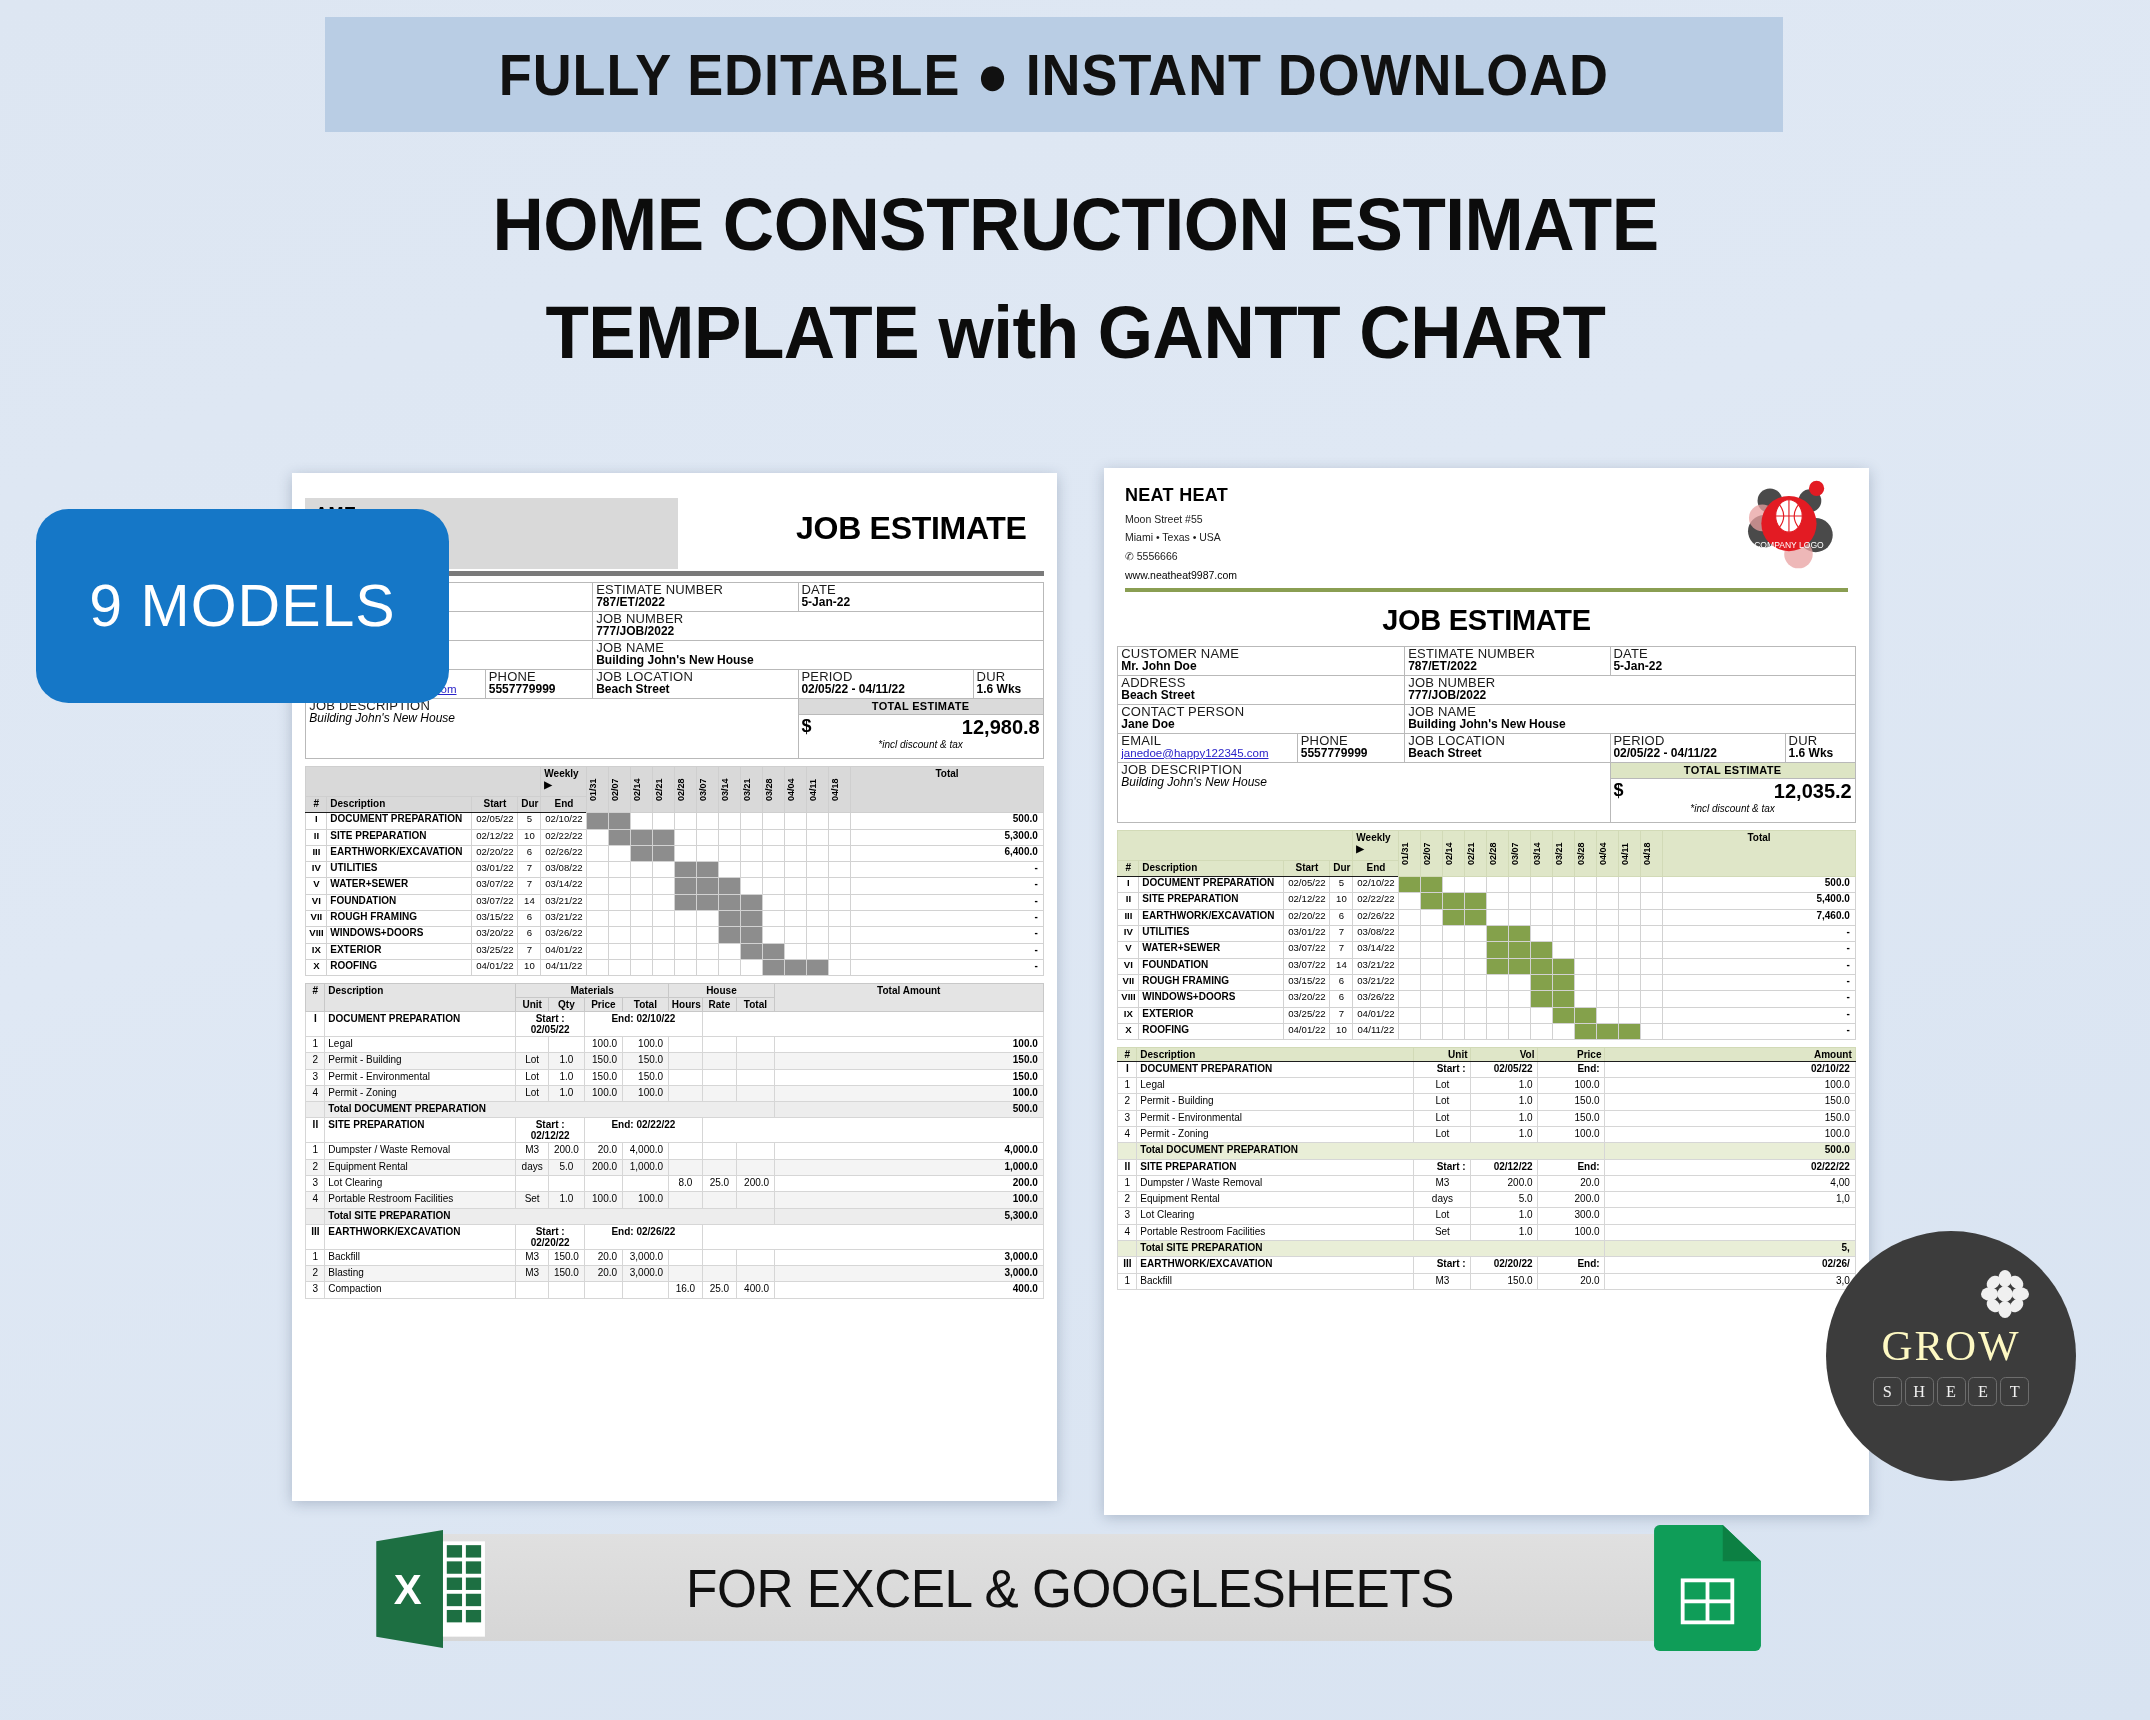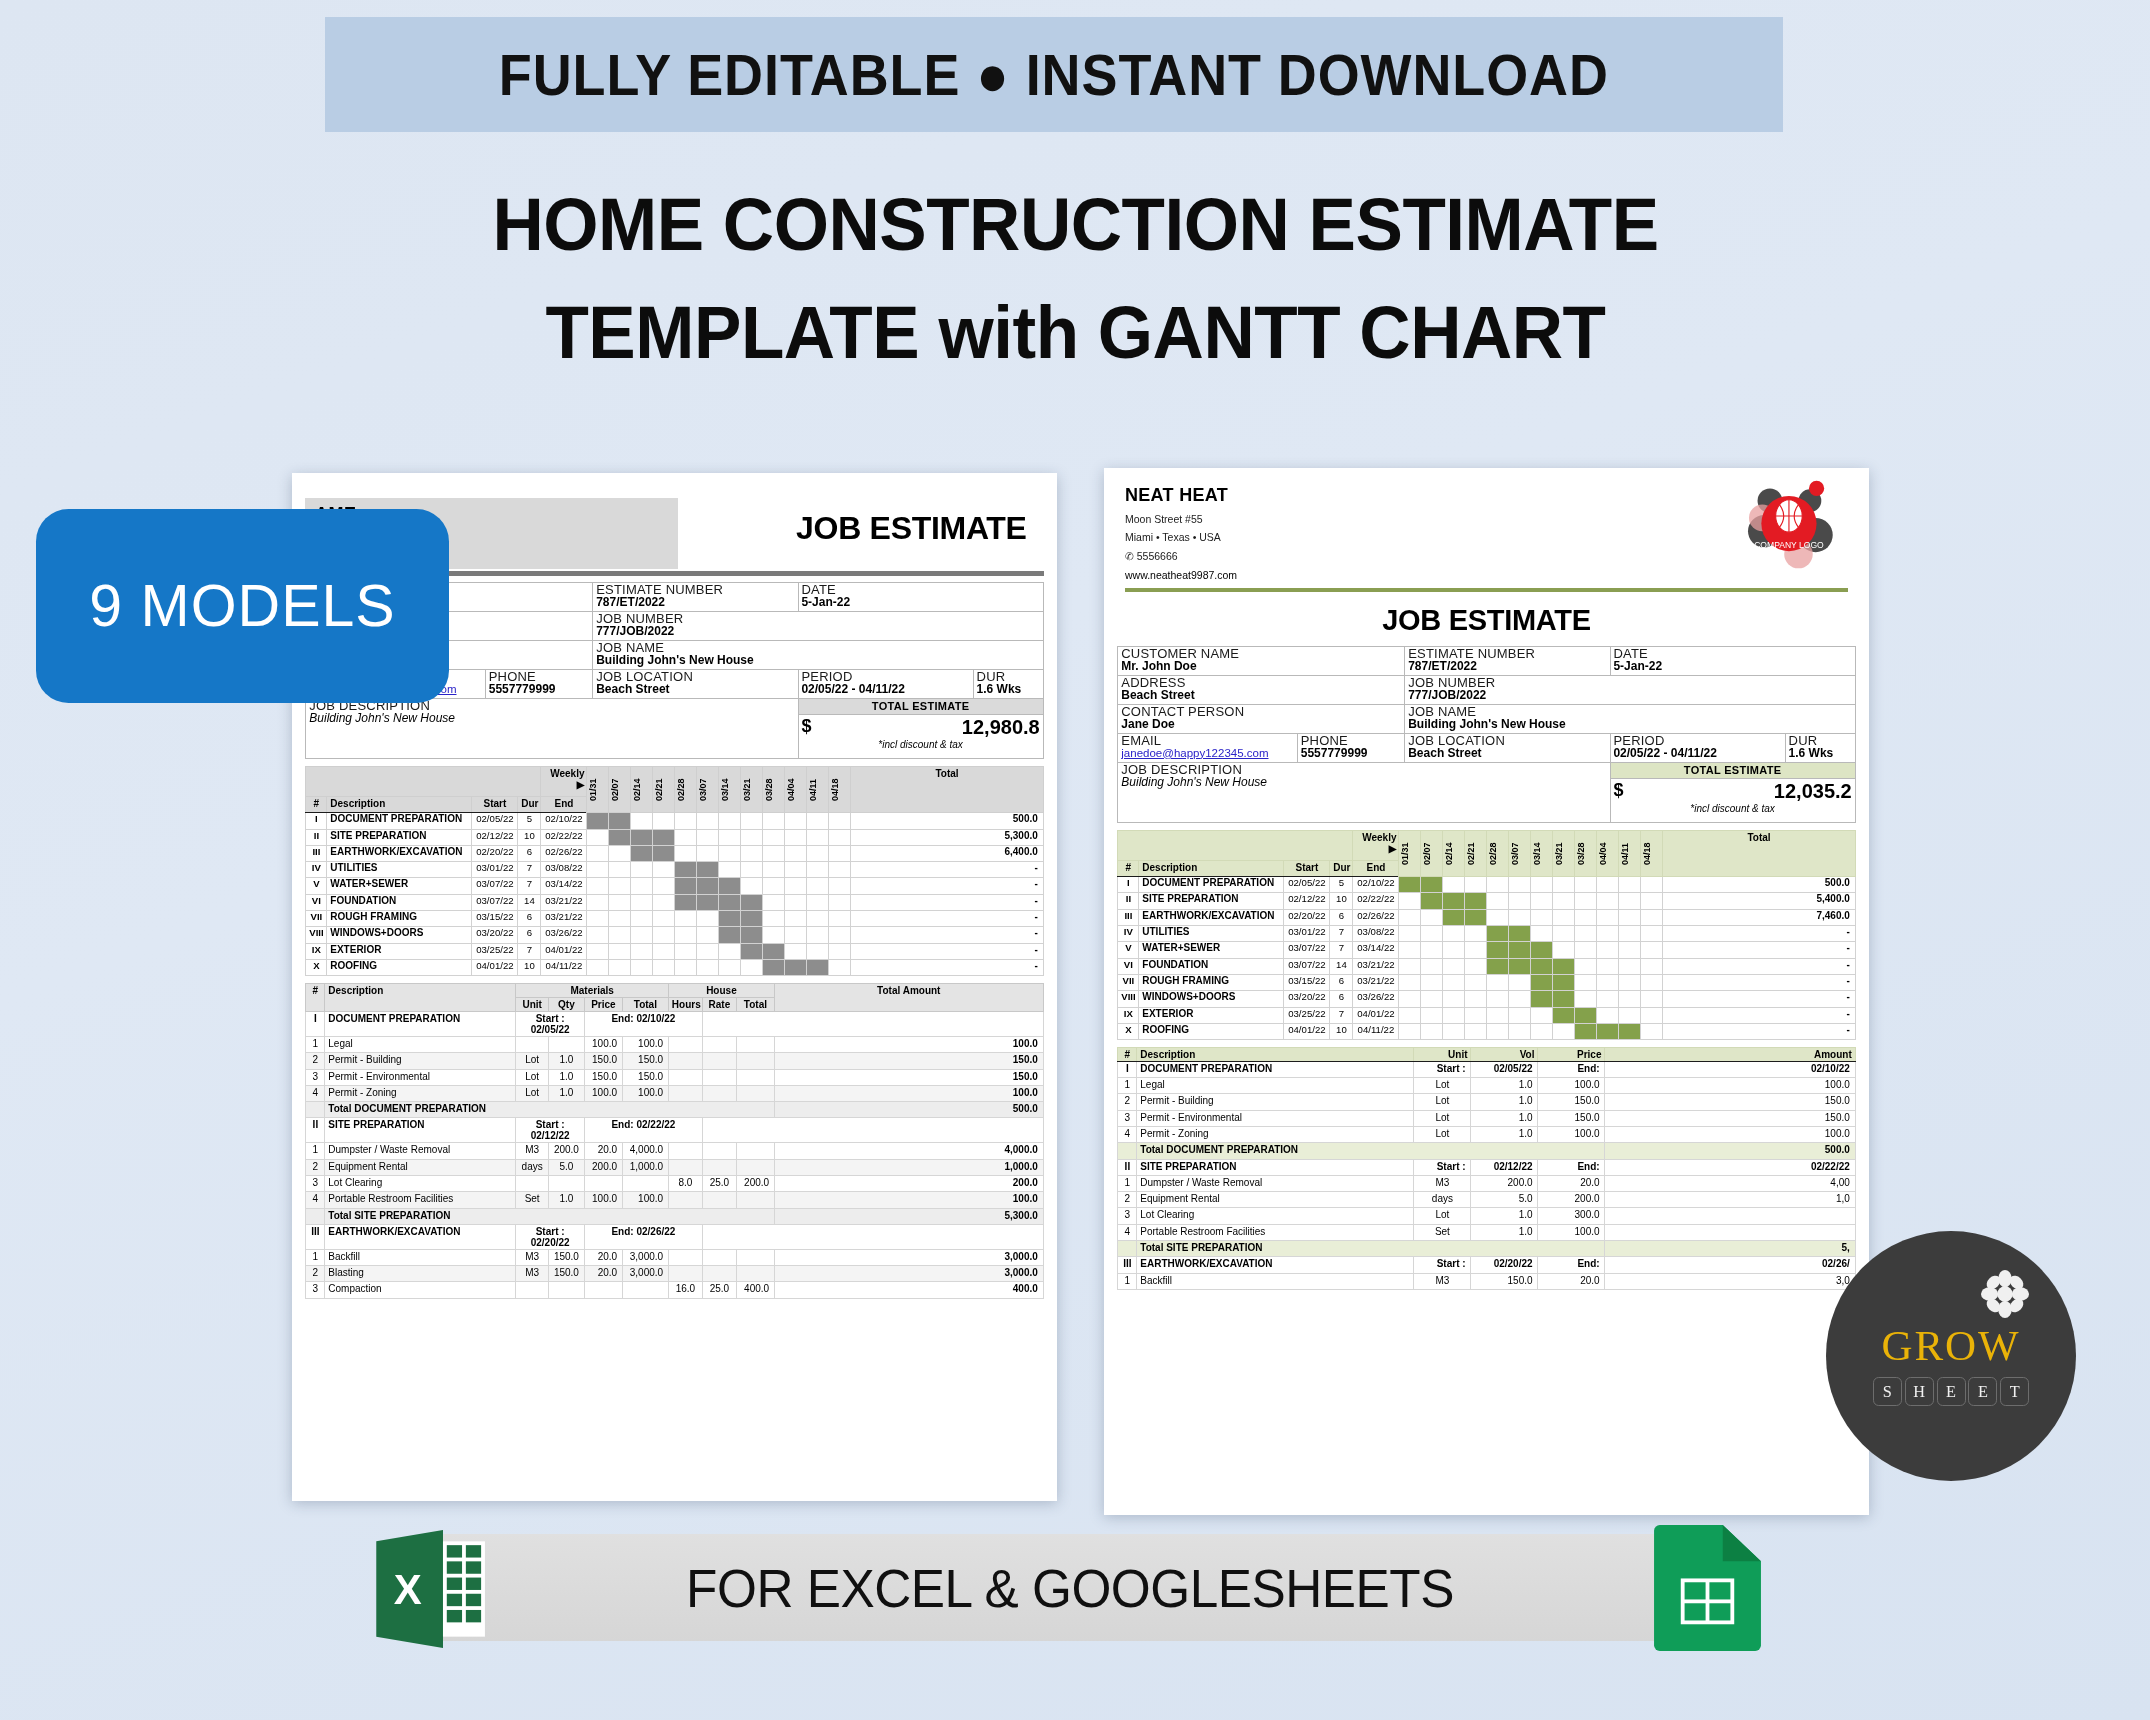--- a/index.html
+++ b/index.html
@@ -77,21 +77,21 @@
   .gantt.green th{ background:#dfe6c8; border-color:#d2dab7;}
   .gantt td{ border:1px solid #d2d2d2; font-size:10px; height:16.3px; padding:0 2.9px; }
   .gantt .wk{ writing-mode:vertical-rl; transform:rotate(180deg); font-size:9px; font-weight:700; height:46px; padding:0;}
   .gantt .rn{ text-align:center; font-weight:700; font-size:9.6px;}
   .gantt .desc{ font-weight:700; font-size:10px; }
   .gantt .num{ text-align:center; font-size:9.6px;}
   .gantt .tot{ text-align:right; font-weight:700; font-size:10px; padding-right:4.8px;}
   .gantt .hdrrow th{ border-bottom:1.9px solid #1c1c1c; }
   .bar{ background:#8d8d8d; }
   .bar.green{ background:#84a14b; }
-  .wkhdr{ text-align:right; font-size:10px; font-weight:700; padding-right:1.9px;}
+  .wkhdr{ text-align:left; font-size:10px; font-weight:700; padding-right:1.9px;}
 
   
   .det{ margin-top:6.7px; border:1px solid #8d8d8d; }
   .det th{ background:#e4e4e4; border:1px solid #c8c8c8; font-size:10px; font-weight:700; text-align:center;}
   .det.green th{ background:#dfe6c8; border-color:#d2dab7; }
   .det td{ border:1px solid #d6d6d6; font-size:10px; height:16.3px;}
   .det .sec{ font-weight:700; font-size:10px; border-top:1.9px solid #1c1c1c; border-bottom:1px solid #1c1c1c;}
   .det .sec td{ border-top:1.9px solid #1c1c1c;}
   .det .totrow td{ background:#ededed; font-weight:700;}
   .det.green .totrow td{ background:#e9eed7; }
@@ -121,21 +121,21 @@
   }
   .xl-icon{ position:absolute; left:376px; top:1528px; width:113px; height:122px; }
   .gs-icon{ position:absolute; left:1654px; top:1525px; width:107px; height:126px; }
 
   
   .grow{
     position:absolute; right:75px; top:1231px; width:250px; height:250px;
     border-radius:50%; background:#3c3c3c; z-index:60;
     display:flex; flex-direction:column; align-items:center; justify-content:center;
   }
-  .grow-word{ color:#eab308; font-family:"Liberation Serif", serif; font-size:43px; letter-spacing:1.9px; margin-top:15.3px;}
+  .grow-word{ color:#fef9c3; font-family:"Liberation Serif", serif; font-size:43px; letter-spacing:1.9px; margin-top:15.3px;}
   .grow-sheet{ display:flex; gap:2.9px; margin-top:7.6px;}
   .grow-sheet b{
     width:29px; height:29px; border:1px solid #6d6d6d; border-radius:5.7px;
     display:flex; align-items:center; justify-content:center;
     color:#f1f1f1; font-size:16.3px; font-weight:400; font-family:"Liberation Serif", serif;
   }
   .flower{ position:absolute; right:46px; top:38px; }
 </style>
 </head>
 <body>

